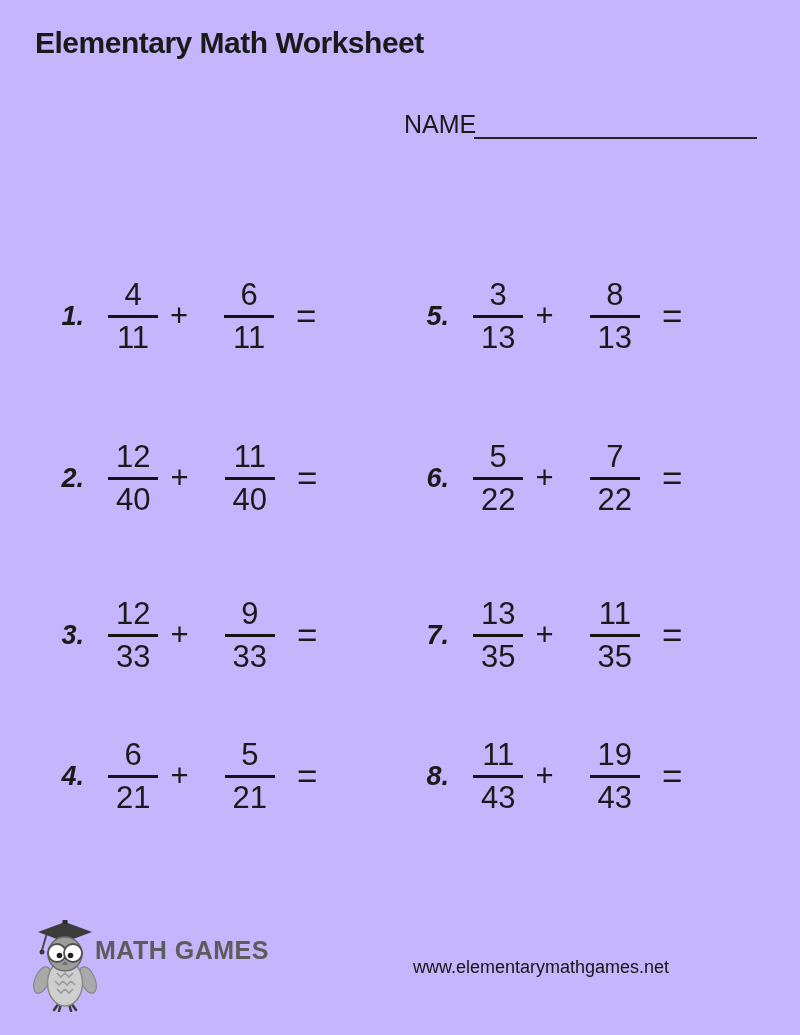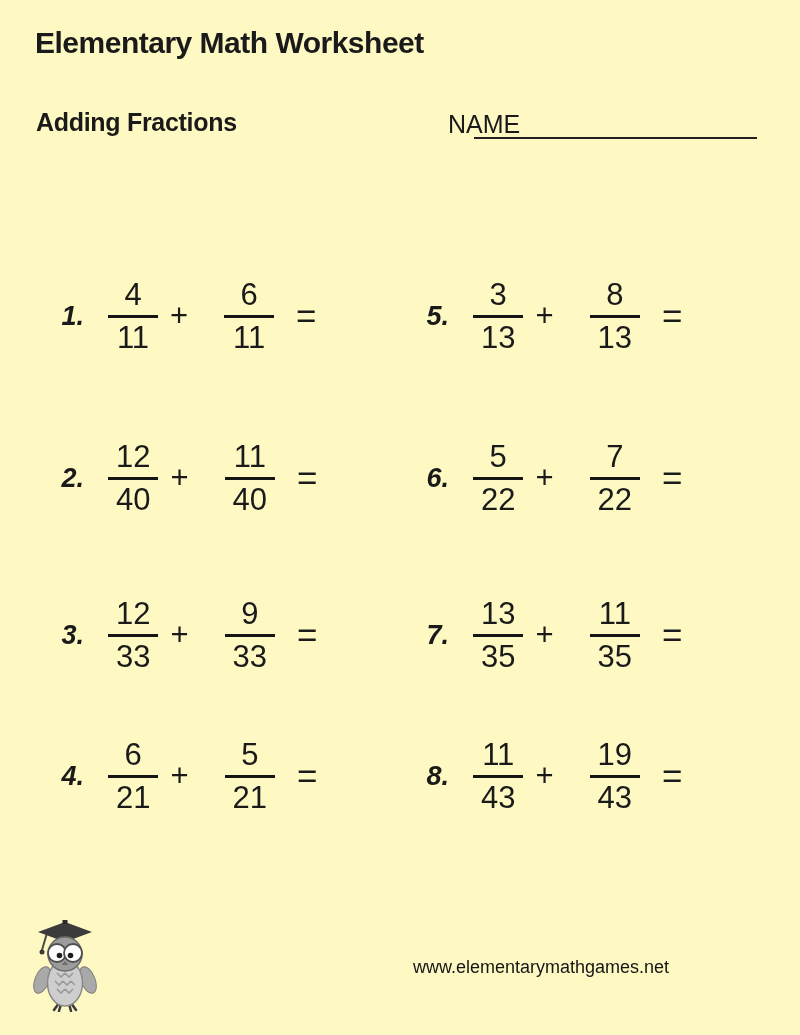--- a/index.html
+++ b/index.html
@@ -2,39 +2,39 @@
 <html><head>
 <meta charset="utf-8">
 <style>
   * { margin: 0; padding: 0; box-sizing: border-box; }
   html, body { background: #ffffff; }
   body { font-family: "Liberation Sans", sans-serif; color: #1a1a1a; }
   .page {
     position: relative;
     width: 800px;
     height: 1035px;
-    background: #fef9c3;
+    background: #c4b5fd;
     overflow: hidden;
   }
   
   .title {
     position: absolute; left: 35px; top: 26px;
     font-size: 30px; font-weight: 600; letter-spacing: -0.5px;
   }
   .subtitle {
     position: absolute; left: 35px; top: 64px;
     font-size: 28px; font-weight: 600; letter-spacing: -0.5px;
   }
   .topic {
     position: absolute; left: 36px; top: 108px;
     font-size: 25px; font-weight: 600; letter-spacing: -0.3px;
   }
   .name-row {
     position: absolute; left: 404px; top: 110px;
-    font-size: 25px; font-weight: 400; margin-left: 44px;
+    font-size: 25px; font-weight: 400;
   }
   .name-line {
     position: absolute; left: 474px; top: 137px;
     width: 283px; height: 0;
     border-top: 2px solid #222222;
   }
   
   .problem {
     position: absolute;
     display: flex;
@@ -91,21 +91,20 @@
     position: absolute; left: 413px; top: 957px;
     font-size: 18px; color: #151515;
   }
 </style>
 </head>
 <body>
 
 <div class="page">
 
   <div class="title">Elementary Math Worksheet</div>
-  <div class="topic">Adding Fractions</div>
   <div class="name-row">NAME</div>
   <div class="name-line"></div>
 
   <div class="problem col-left row-1">
     <span class="pnum">1.</span>
     <span class="frac">
       <span class="fnum">4</span>
       <span class="fden">11</span>
     </span>
     <span class="op">+</span>
@@ -238,17 +237,18 @@
 
     <circle cx="24" cy="33" r="9" fill="#ffffff" stroke="#4f4f4f" stroke-width="1.8"></circle>
     <circle cx="40" cy="33" r="9" fill="#ffffff" stroke="#4f4f4f" stroke-width="1.8"></circle>
     <circle cx="26.5" cy="35.5" r="2.8" fill="#1e1e1e"></circle>
     <circle cx="37.5" cy="35.5" r="2.8" fill="#1e1e1e"></circle>
 
     <polygon points="32,41 28.5,45 35.5,45" fill="#6f6f6f"></polygon>
   </svg>
 
   <div class="logo-text">
+    <div class="logo-line2">MATH GAMES</div>
   </div>
 
   <div class="site-url">www.elementarymathgames.net</div>
 
 </div>
 
 </body></html>

